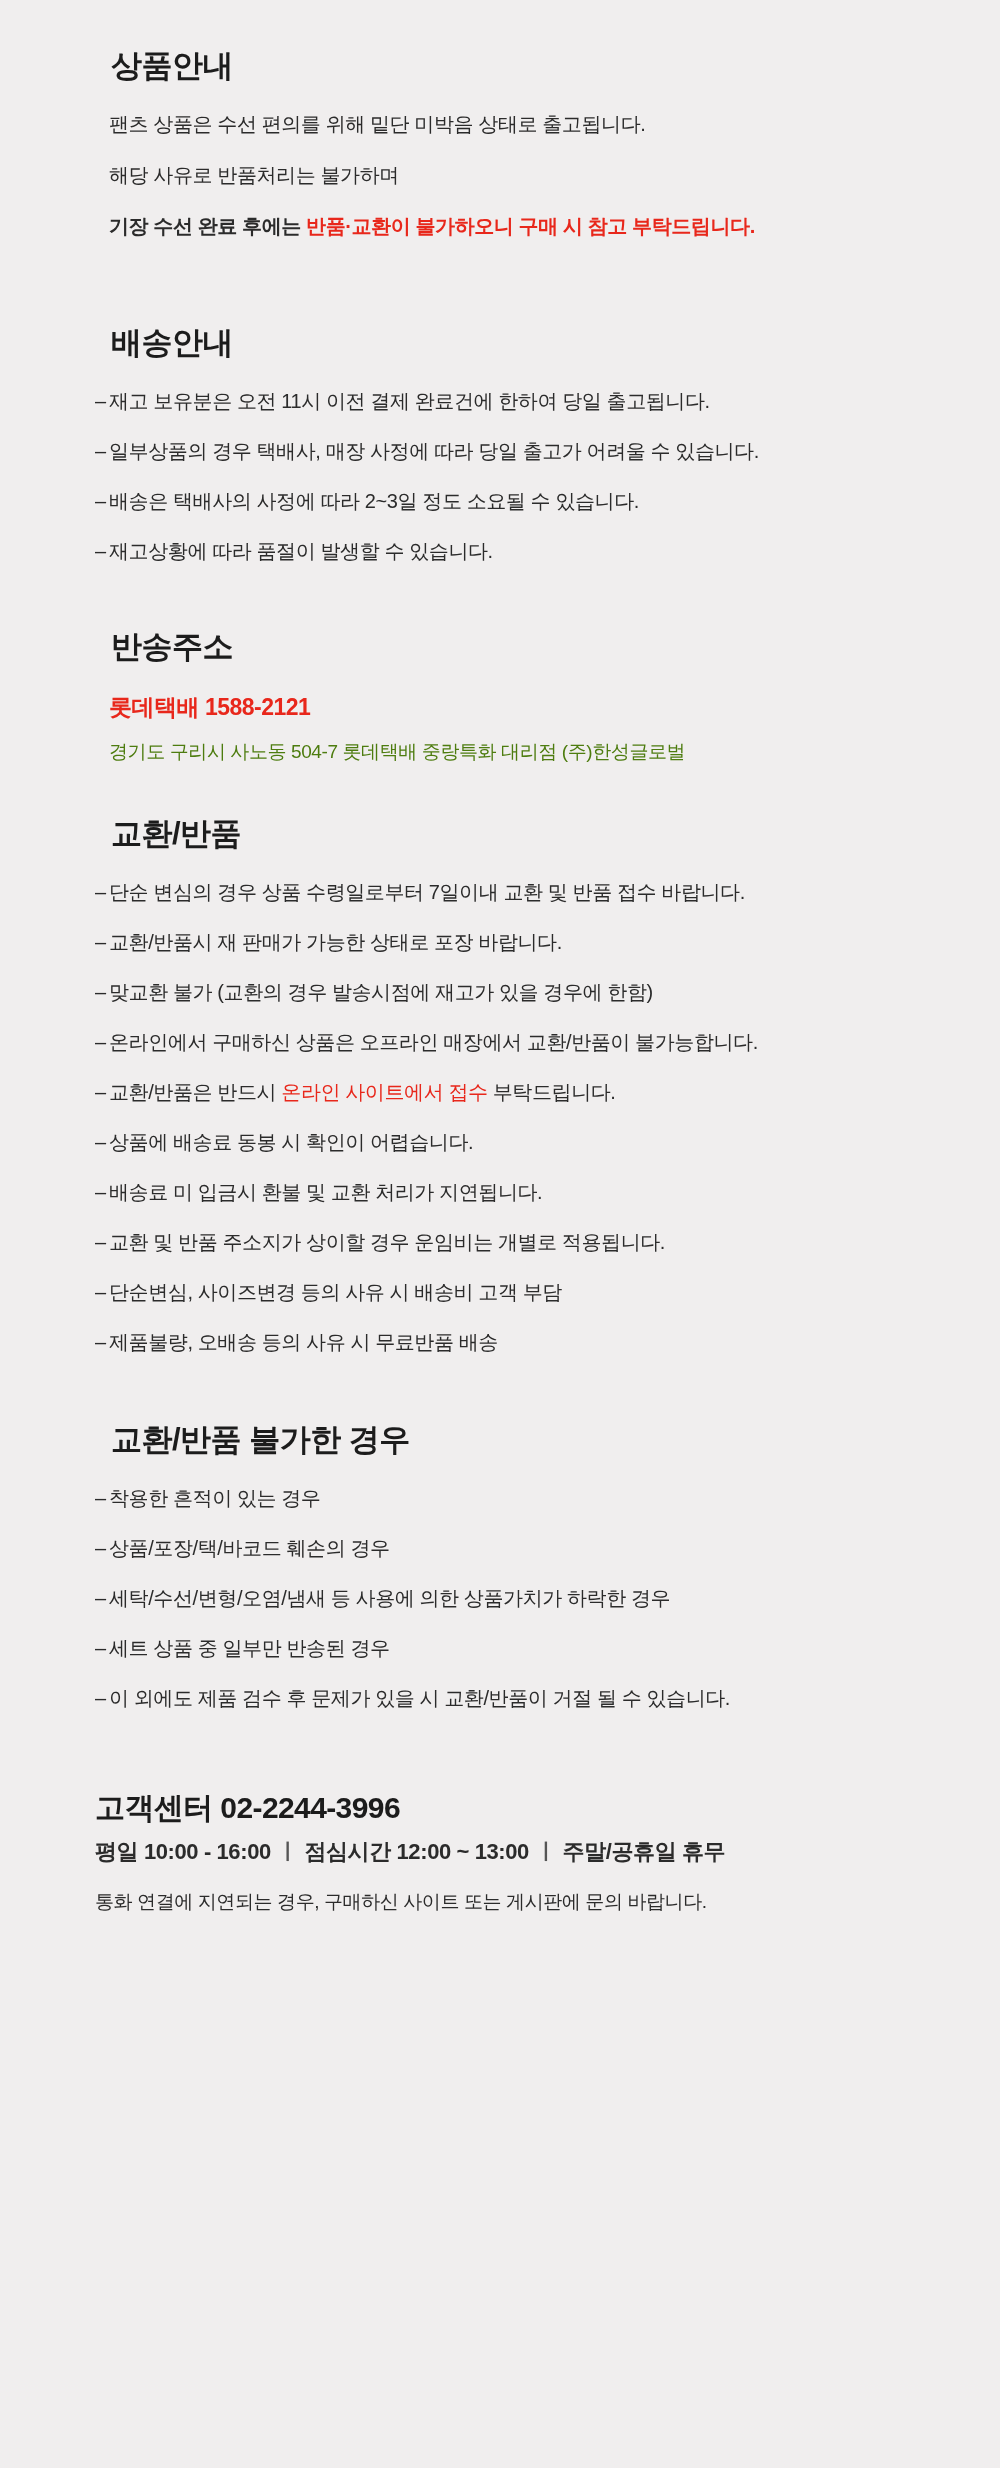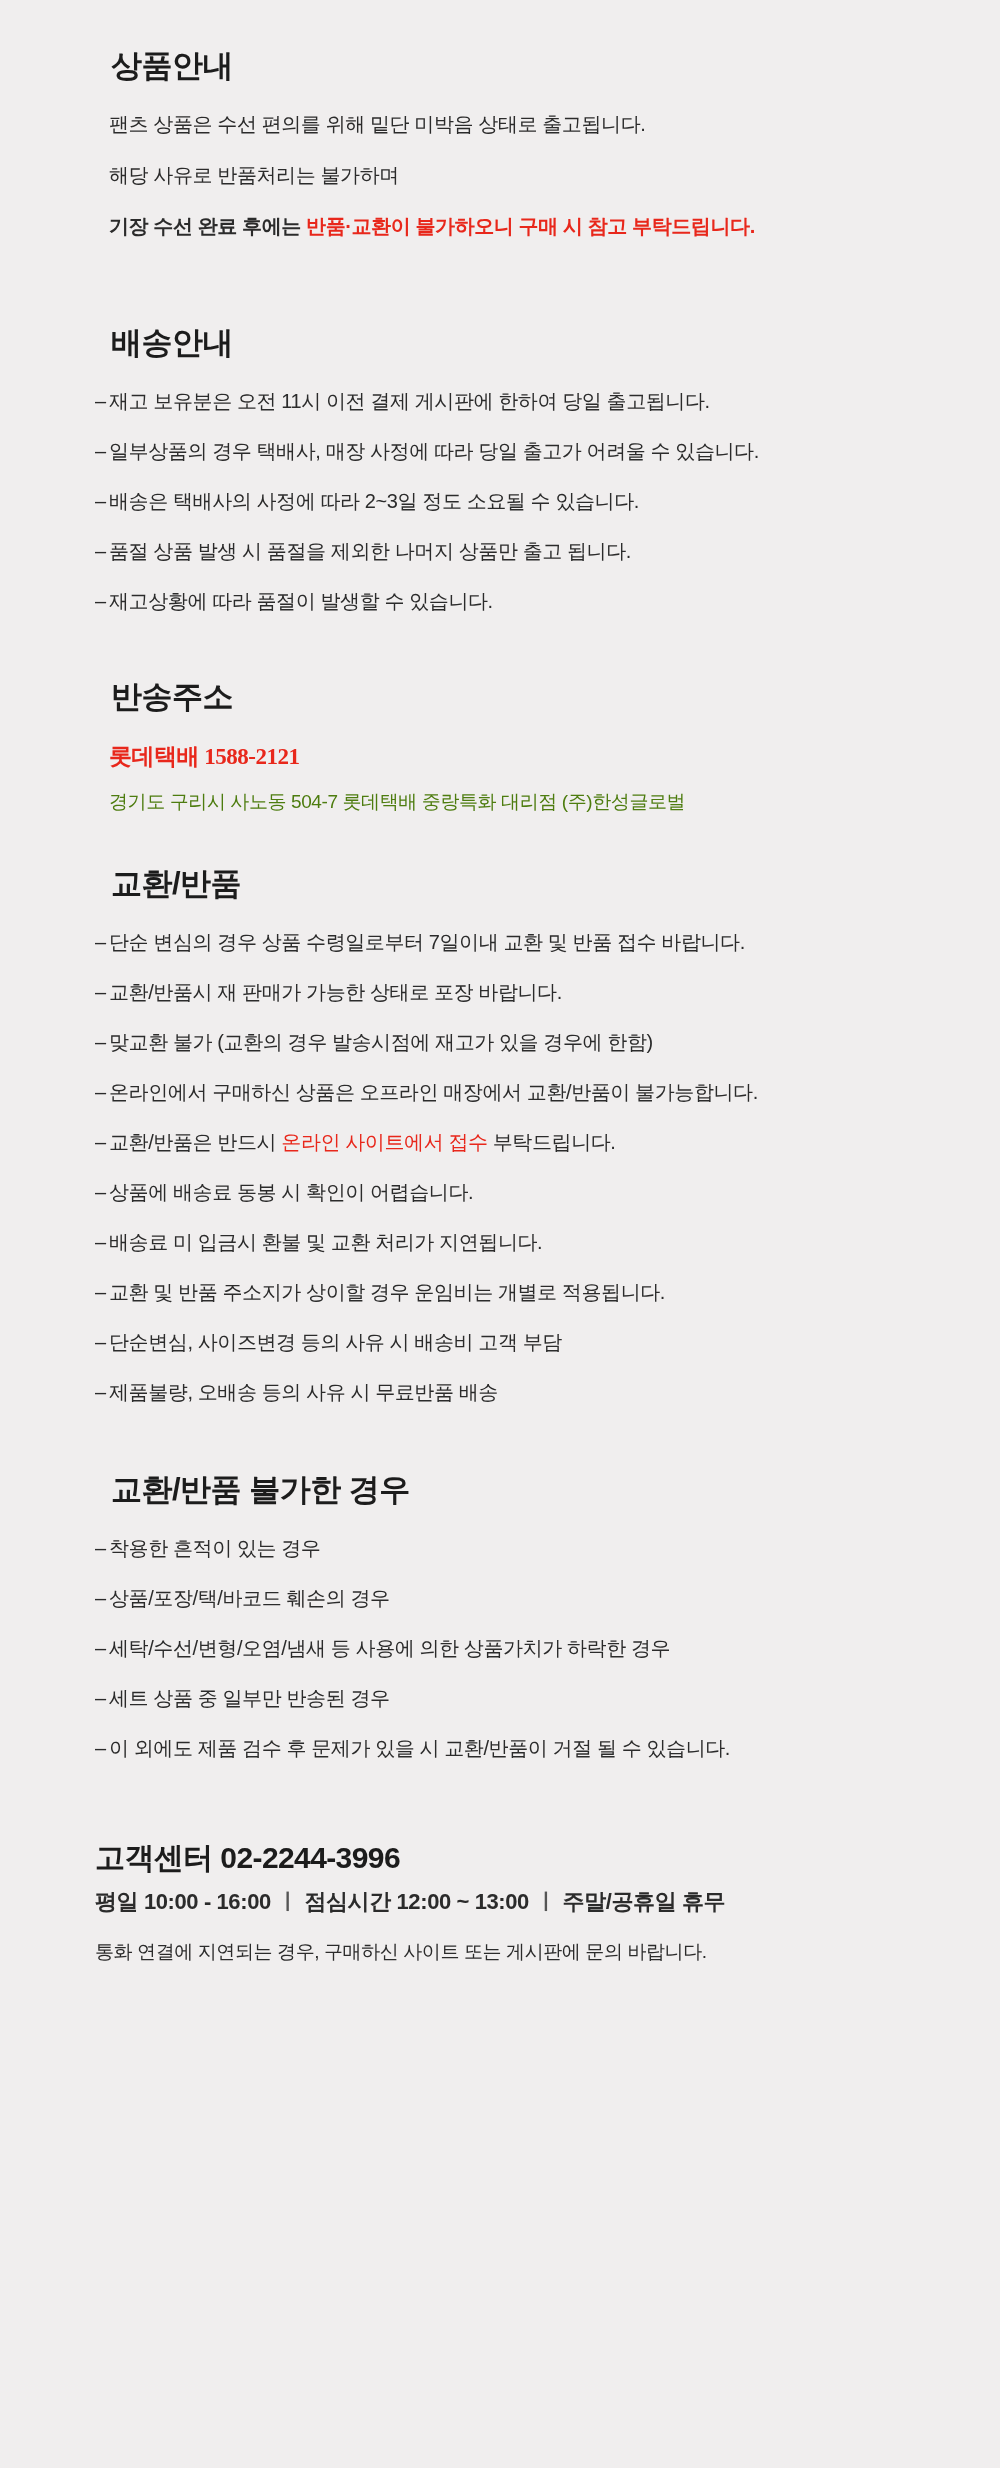--- a/index.html
+++ b/index.html
@@ -111,32 +111,31 @@
     <h2 class="sec-title">상품안내</h2>
     <p class="line indent">팬츠 상품은 수선 편의를 위해 밑단 미박음 상태로 출고됩니다.</p>
     <p class="line indent">해당 사유로 반품처리는 불가하며</p>
     <p class="line indent"><span class="bold">기장 수선 완료 후에는 </span><span class="bold red">반품·교환이 불가하오니 구매 시 참고 부탁드립니다.</span></p>
   </div>
 
   <div class="gap-1"></div>
 
   <div class="section">
     <h2 class="sec-title">배송안내</h2>
-    <p class="line"><span class="dash">–</span><span>재고 보유분은 오전 11시 이전 결제 게시판에 한하여 당일 출고됩니다.</span></p>
+    <p class="line"><span class="dash">–</span><span>재고 보유분은 오전 11시 이전 결제 완료건에 한하여 당일 출고됩니다.</span></p>
     <p class="line"><span class="dash">–</span><span>일부상품의 경우 택배사, 매장 사정에 따라 당일 출고가 어려울 수 있습니다.</span></p>
     <p class="line"><span class="dash">–</span><span>배송은 택배사의 사정에 따라 2~3일 정도 소요될 수 있습니다.</span></p>
-    <p class="line"><span class="dash">–</span><span>품절 상품 발생 시 품절을 제외한 나머지 상품만 출고 됩니다.</span></p>
     <p class="line"><span class="dash">–</span><span>재고상황에 따라 품절이 발생할 수 있습니다.</span></p>
   </div>
 
   <div class="gap-2"></div>
 
   <div class="section">
     <h2 class="sec-title">반송주소</h2>
-    <p class="addr-red line indent" style="margin-bottom:14px;font-family:Liberation Serif, serif;">롯데택배 1588-2121</p>
+    <p class="addr-red line indent" style="margin-bottom:14px;">롯데택배 1588-2121</p>
     <p class="addr-line indent" style="margin-left:14px;">경기도 구리시 사노동 504-7 롯데택배 중랑특화 대리점 (주)한성글로벌</p>
   </div>
 
   <div class="gap-3"></div>
 
   <div class="section">
     <h2 class="sec-title">교환/반품</h2>
     <p class="line"><span class="dash">–</span><span>단순 변심의 경우 상품 수령일로부터 7일이내 교환 및 반품 접수 바랍니다.</span></p>
     <p class="line"><span class="dash">–</span><span>교환/반품시 재 판매가 가능한 상태로 포장 바랍니다.</span></p>
     <p class="line"><span class="dash">–</span><span>맞교환 불가 (교환의 경우 발송시점에 재고가 있을 경우에 한함)</span></p>

